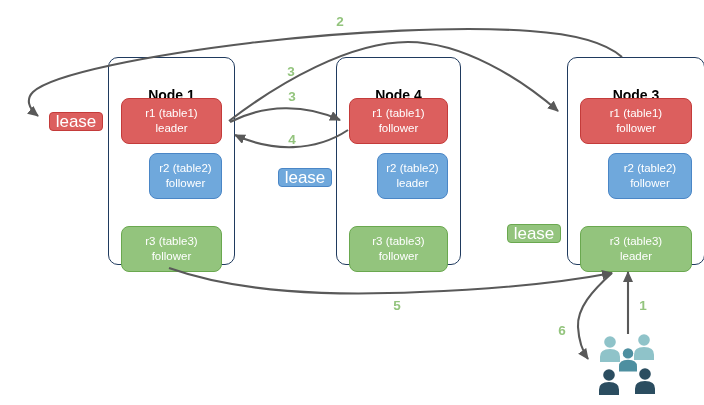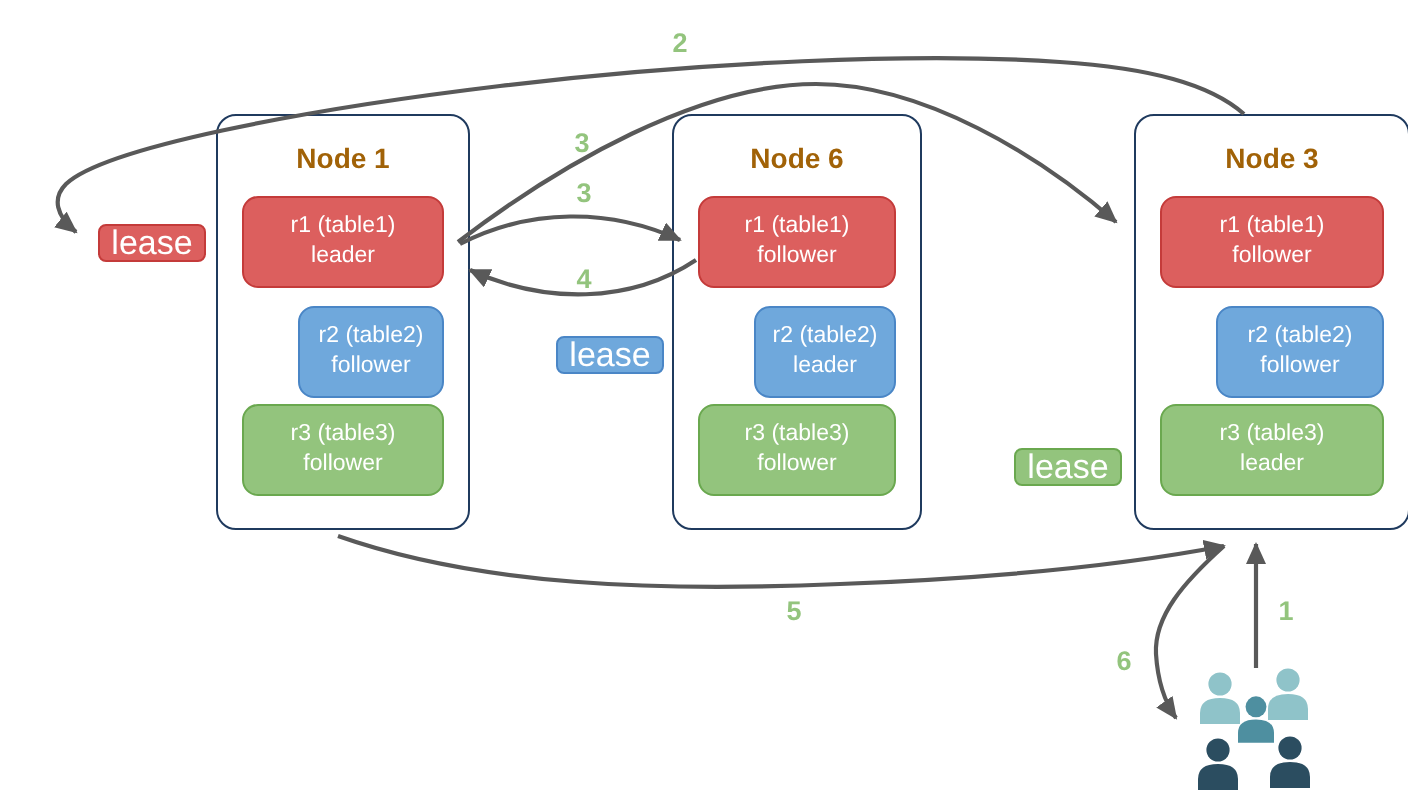--- a/index.html
+++ b/index.html
@@ -1,29 +1,29 @@
 <!DOCTYPE html>
 <html><head>
 <meta charset="utf-8">
 <style>
   html,body{margin:0;padding:0;background:#ffffff;font-family:"Liberation Sans",sans-serif;}
   .canvas{position:relative;width:704px;height:405px;background:#ffffff;overflow:hidden;}
 
   .node{position:absolute;top:57px;height:208px;background:#ffffff;
         border:1.5px solid #1f3a5e;border-radius:10px;z-index:1;box-sizing:border-box;}
-  .node-title{margin-top:13px;text-align:center;font-weight:bold;font-size:14px;color:#a16207;}
+  .node-title{margin-top:29px;text-align:center;font-weight:bold;font-size:14px;color:#000000;}
 
   .replica{position:absolute;left:12px;right:12px;height:46px;border-radius:8px;
            color:#ffffff;display:flex;flex-direction:column;align-items:center;
            justify-content:center;font-size:11.5px;line-height:1.32;text-align:center;
            box-sizing:border-box;}
   .replica.red{background:#dc5f5e;border:1px solid #c43b3a;justify-content:center;}
   .replica.blue{background:#6fa8dc;border:1px solid #4a86c6;margin-left:28px;}
   .replica.green{background:#93c47d;border:1px solid #6aa84f;}
-  .pos-r1{top:40px}.pos-r2{top:95px}.pos-r3{top:144px}
+  .pos-r1{top:40px}.pos-r2{top:95px}.pos-r3{top:168px}
 
   .lease{position:absolute;width:54px;height:19px;border-radius:4px;color:#ffffff;
          font-size:17px;display:flex;align-items:center;justify-content:center;
          z-index:1;box-sizing:border-box;}
   .lease.red{background:#dc5f5e;border:1px solid #c43b3a;left:49px;top:112px;}
   .lease.blue{background:#6fa8dc;border:1px solid #4a86c6;left:278px;top:168px;}
   .lease.green{background:#93c47d;border:1px solid #6aa84f;left:507px;top:224px;}
 
   svg.overlay{position:absolute;left:0;top:0;z-index:2;}
   .arrow{fill:none;stroke:#595959;stroke-width:2.1;}
@@ -45,21 +45,21 @@
       <span>r2 (table2)</span>
       <span>follower</span>
     </div>
     <div class="replica green pos-r3">
       <span>r3 (table3)</span>
       <span>follower</span>
     </div>
   </div>
 
   <div class="node" style="left:336px;width:125px;">
-    <div class="node-title">Node 6</div>
+    <div class="node-title">Node 4</div>
     <div class="replica red pos-r1">
       <span>r1 (table1)</span>
       <span>follower</span>
     </div>
     <div class="replica blue pos-r2">
       <span>r2 (table2)</span>
       <span>leader</span>
     </div>
     <div class="replica green pos-r3">
       <span>r3 (table3)</span>

